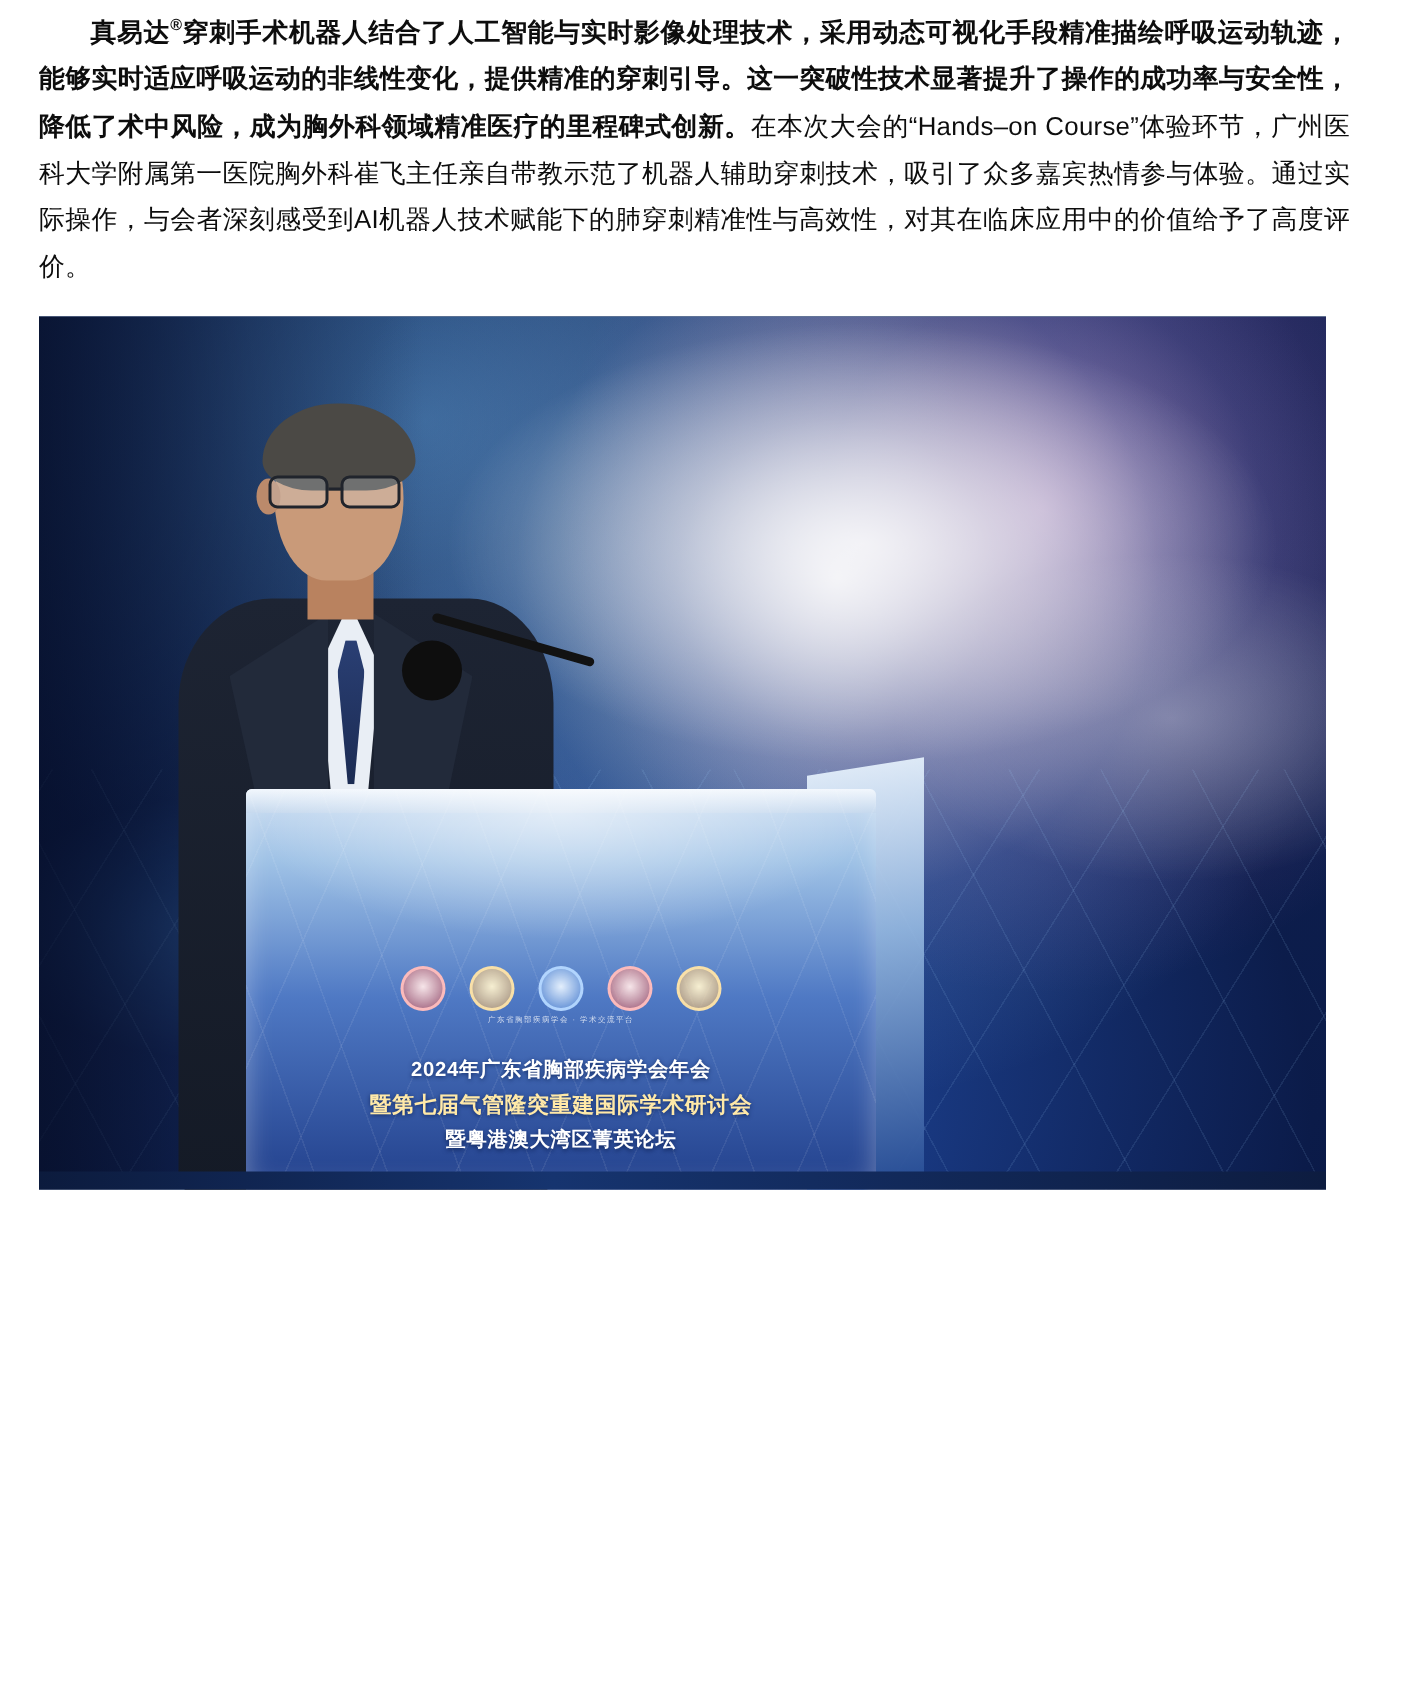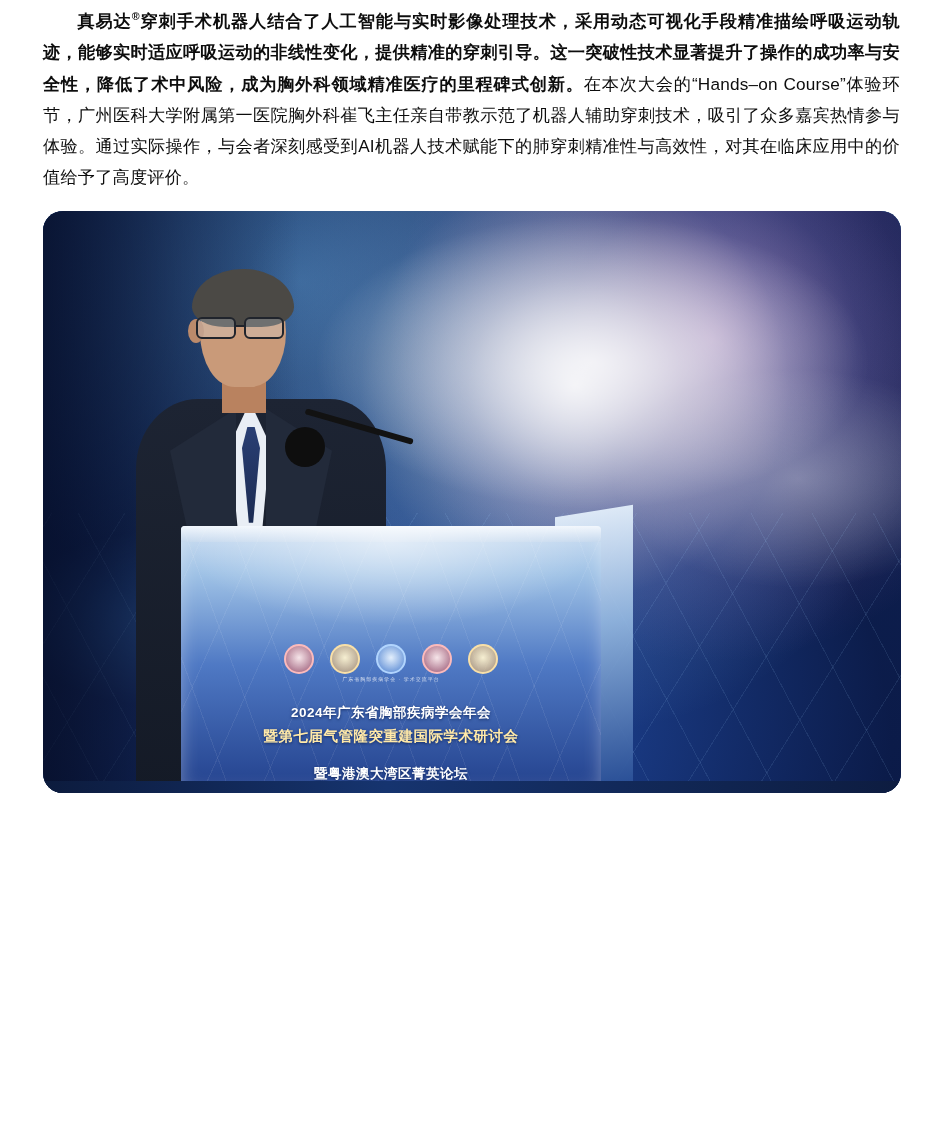--- a/index.html
+++ b/index.html
@@ -12,21 +12,21 @@
     height: 1127px;
     font-family: "Liberation Sans", sans-serif;
     color: #000000;
     overflow: hidden;
   }
   .page {
     position: relative;
     width: 942px;
     height: 977px;
     box-sizing: border-box;
-    padding: 6px 42px 0 43px;
+    padding: 6px 42px 0 26px;
   }
   p.para {
     margin: 0;
     font-size: 17.2px;
     line-height: 1.82;
     text-align: justify;
     text-justify: inter-ideograph;
     text-indent: 2em;
     letter-spacing: 0.2px;
     color: #0d0d0d;
@@ -39,21 +39,20 @@
     vertical-align: super;
     line-height: 0;
   }
   .figure {
     margin: 17px 0 0 0;
     width: 858px;
     height: 582px;
     position: relative;
     overflow: hidden;
     background: #0f172a;
-    border-radius: 20px;
   }
   .figure .photo {
     position: absolute;
     inset: 0;
     background:
       radial-gradient(circle at 62% 30%, rgba(255,255,255,0.85) 0%, rgba(236,244,255,0.45) 16%, rgba(140,190,245,0.18) 32%, rgba(20,60,130,0) 52%),
       radial-gradient(circle at 78% 22%, rgba(255,170,230,0.55) 0%, rgba(200,120,220,0.22) 18%, rgba(40,60,160,0) 40%),
       radial-gradient(circle at 30% 12%, rgba(120,200,255,0.42) 0%, rgba(30,80,170,0) 45%),
       radial-gradient(circle at 50% 95%, rgba(30,70,160,0.85) 0%, rgba(10,25,70,0.95) 60%),
       linear-gradient(160deg, #1d4fa6 0%, #2a6fc4 22%, #5aa3de 42%, #9ac9ec 55%, #3f76c4 72%, #16336e 100%);
@@ -265,21 +264,21 @@
     font-weight: bold;
     margin-top: 5px;
     color: #ffe9a8;
     letter-spacing: 0.5px;
     white-space: nowrap;
     text-align: center;
   }
   .podium .titles .t3 {
     font-size: 13.5px;
     font-weight: bold;
-    margin-top: 19px;
+    margin-top: 5px;
     letter-spacing: 0.5px;
     white-space: nowrap;
   }
   .podium-side {
     position: absolute;
     left: 512px;
     top: 300px;
     width: 78px;
     height: 282px;
     background: linear-gradient(180deg, rgba(226,238,250,0.95) 0%, rgba(150,186,226,0.9) 40%, rgba(40,78,150,0.95) 100%);

